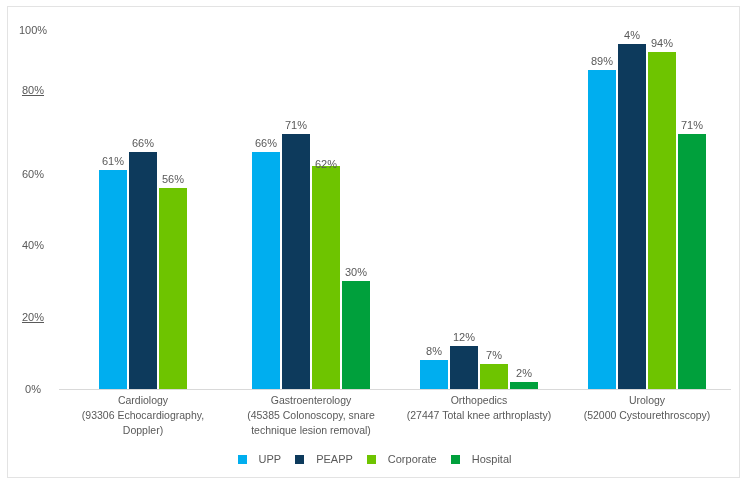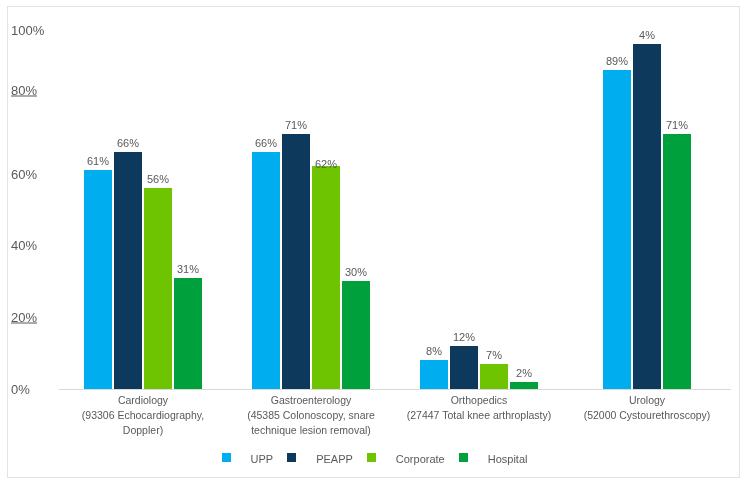--- a/index.html
+++ b/index.html
@@ -43,22 +43,22 @@
   }
   .gridline.axis-base {
     background: #d9d9d9;
   }
 
   
   .y-tick {
     position: absolute;
     right: 0;
     width: 44px;
-    text-align: left;
-    font-size: 13px;
+    text-align: center;
+    font-size: 11px;
     color: #595959;
     transform: translateY(-50%);
     white-space: nowrap;
   }
   #y-axis-labels {
     position: absolute;
     left: 0px;
     top: 23px;
     width: 47px;
     height: 359px;
@@ -135,22 +135,22 @@
     left: 0;
     top: 446px;
     width: 733px;
     display: flex;
     justify-content: center;
     align-items: center;
     gap: 14px;
   }
   .legend-item {
     display: flex;
-    align-items: flex-start;
-    gap: 20px;
+    align-items: center;
+    gap: 12px;
     font-size: 11px;
     color: #595959;
   }
   .legend-swatch {
     width: 9px;
     height: 9px;
     display: inline-block;
   }
   .legend-swatch.s0 { background: #00AEEF; }
   .legend-swatch.s1 { background: #0D3A5C; }
@@ -182,24 +182,20 @@
           <div class="bar s0" style="height: 218.99px; background: rgb(0, 174, 239);"></div>
         </div>
         <div class="bar-wrap">
           <div class="bar-label" style="bottom: 239.94px;">66%</div>
           <div class="bar s1" style="height: 236.94px; background: rgb(13, 58, 92);"></div>
         </div>
         <div class="bar-wrap">
           <div class="bar-label" style="bottom: 204.04px;">56%</div>
           <div class="bar s2" style="height: 201.04px; background: rgb(110, 196, 0);"></div>
         </div>
-        <div class="bar-wrap">
-          <div class="bar-label" style="bottom: 114.29px;">31%</div>
-          <div class="bar s3" style="height: 111.29px; background: rgb(0, 160, 60);"></div>
-        </div>
       </div>
       <div class="bar-group">
         <div class="bar-wrap">
           <div class="bar-label" style="bottom: 239.94px;">66%</div>
           <div class="bar s0" style="height: 236.94px; background: rgb(0, 174, 239);"></div>
         </div>
         <div class="bar-wrap">
           <div class="bar-label" style="bottom: 257.89px;">71%</div>
           <div class="bar s1" style="height: 254.89px; background: rgb(13, 58, 92);"></div>
         </div>
@@ -231,20 +227,24 @@
         </div>
       </div>
       <div class="bar-group">
         <div class="bar-wrap">
           <div class="bar-label" style="bottom: 322.51px;">89%</div>
           <div class="bar s0" style="height: 319.51px; background: rgb(0, 174, 239);"></div>
         </div>
         <div class="bar-wrap">
           <div class="bar-label" style="bottom: 347.64px;">4%</div>
           <div class="bar s1" style="height: 344.64px; background: rgb(13, 58, 92);"></div>
+        </div>
+        <div class="bar-wrap">
+          <div class="bar-label" style="bottom: 340.46px;">94%</div>
+          <div class="bar s2" style="height: 337.46px; background: rgb(110, 196, 0);"></div>
         </div>
         <div class="bar-wrap">
           <div class="bar-label" style="bottom: 257.89px;">71%</div>
           <div class="bar s3" style="height: 254.89px; background: rgb(0, 160, 60);"></div>
         </div>
       </div>
     </div>
 
   <div id="x-labels">
       <div class="x-cat">

